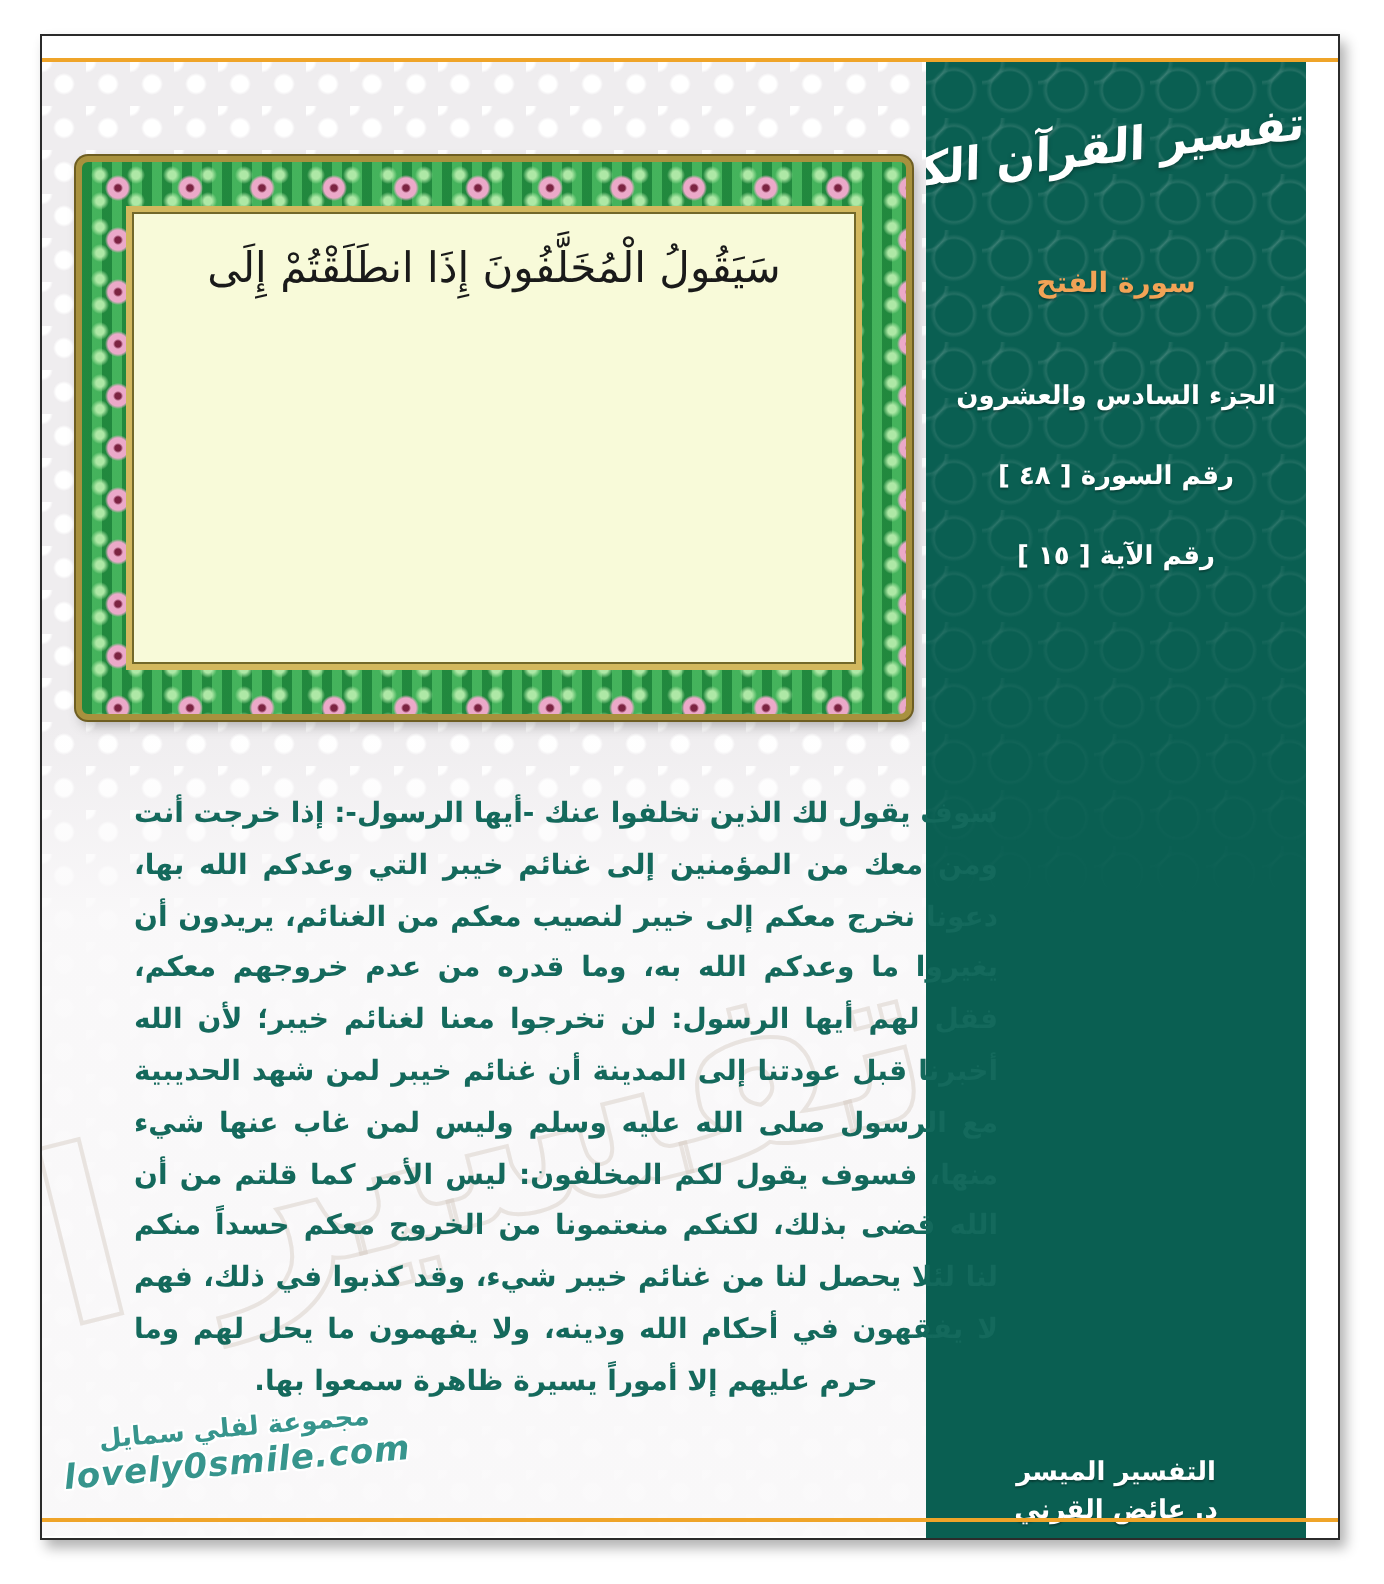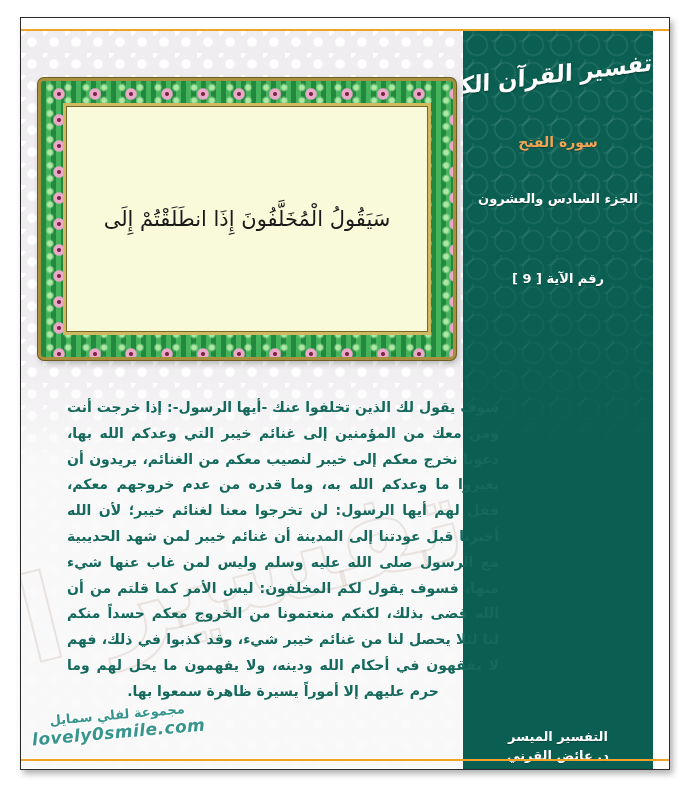--- a/index.html
+++ b/index.html
@@ -70,21 +70,21 @@
       radial-gradient(circle, #AEE8A6 2px, rgba(174,232,166,0) 4.5px),
       repeating-linear-gradient(90deg, rgba(20,115,50,0.5) 0 5px, rgba(90,200,110,0.5) 5px 10px);
     background-size:36px 26px,18px 13px,auto;
     box-shadow:0 0 0 1px #6E5E22, 2px 3px 6px rgba(60,60,60,0.35);
     z-index:2;
   }
   .verse-panel{
     width:100%;height:100%;box-sizing:border-box;
     background:#F8FAD9;border:1px solid #72682A;
     box-shadow:0 0 0 3px #D2B85E;
-    display:flex;flex-direction:column;justify-content:center;
+    display:flex;flex-direction:row;justify-content:center;
     direction:rtl;text-align:center;padding:6px 8px;
   }
   .verse-line{font-size:21px;line-height:42px;color:#1A1A1A;white-space:nowrap;}
   
   .tafsir{
     position:absolute;left:5px;top:364px;width:432px;z-index:2;
     direction:rtl;text-align:justify;text-align-last:center;
     color:#14695C;font-size:14px;font-weight:bold;line-height:25.8px;margin-left:41px;
   }
   
@@ -127,21 +127,22 @@
     <div class="wm">
       <div class="wm-ar">مجموعة لفلي سمايل</div>
       <div class="wm-en">lovely0smile.com</div>
     </div>
   </div>
 
   <div class="sidebar">
     <div class="sb-title">تفسير القرآن الكريم</div>
     <div class="sb-item sb-juz">الجزء السادس والعشرون</div>
     <div class="sb-item sb-surah">سورة الفتح</div>
-    <div class="sb-item sb-ayah-no">رقم الآية [ 9 ]</div>
+    <div class="sb-item sb-surah-no">رقم السورة [ ٤٨ ]</div>
+    <div class="sb-item sb-ayah-no">رقم الآية [ ١٥ ]</div>
     <div class="sb-item sb-foot2">د. عائض القرني</div>
     <div class="sb-item sb-foot1">التفسير الميسر</div>
   </div>
 
   <div class="rule rule-top"></div>
   <div class="rule rule-bottom"></div>
 
 </div>
 
 </body></html>

